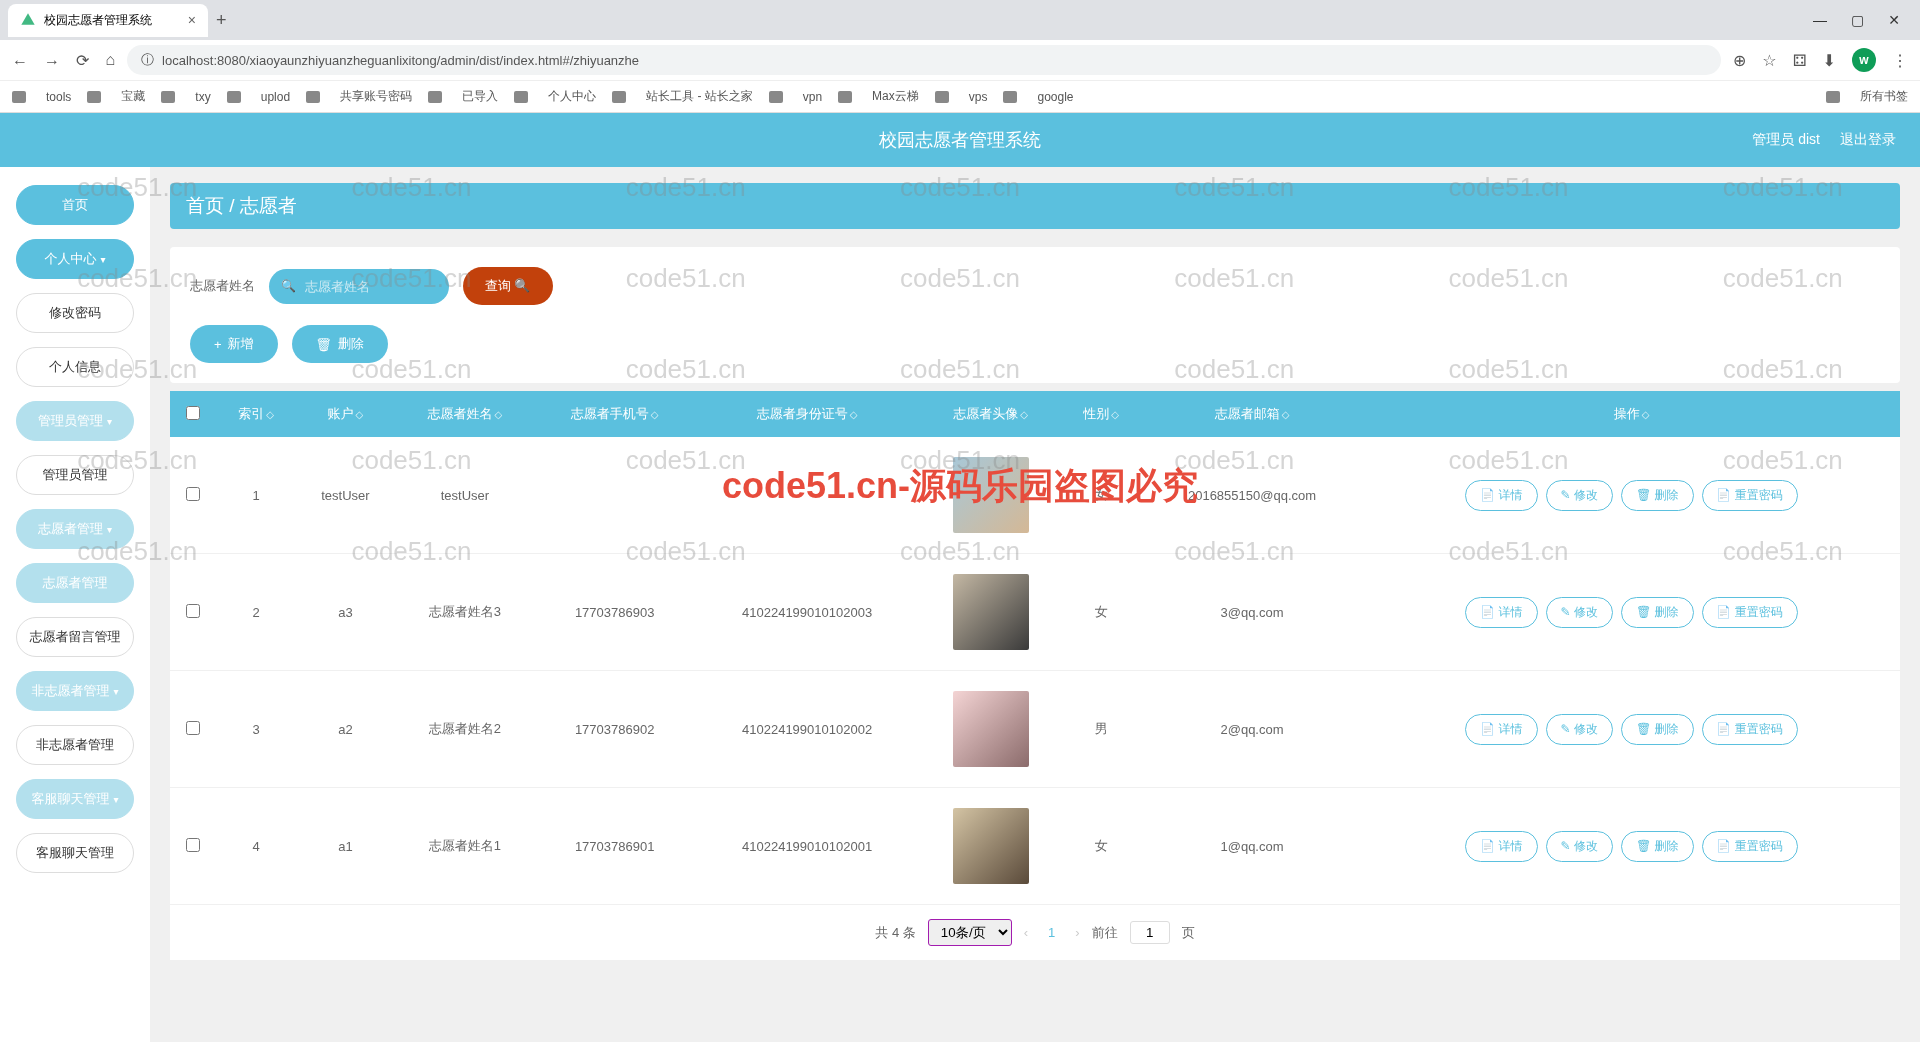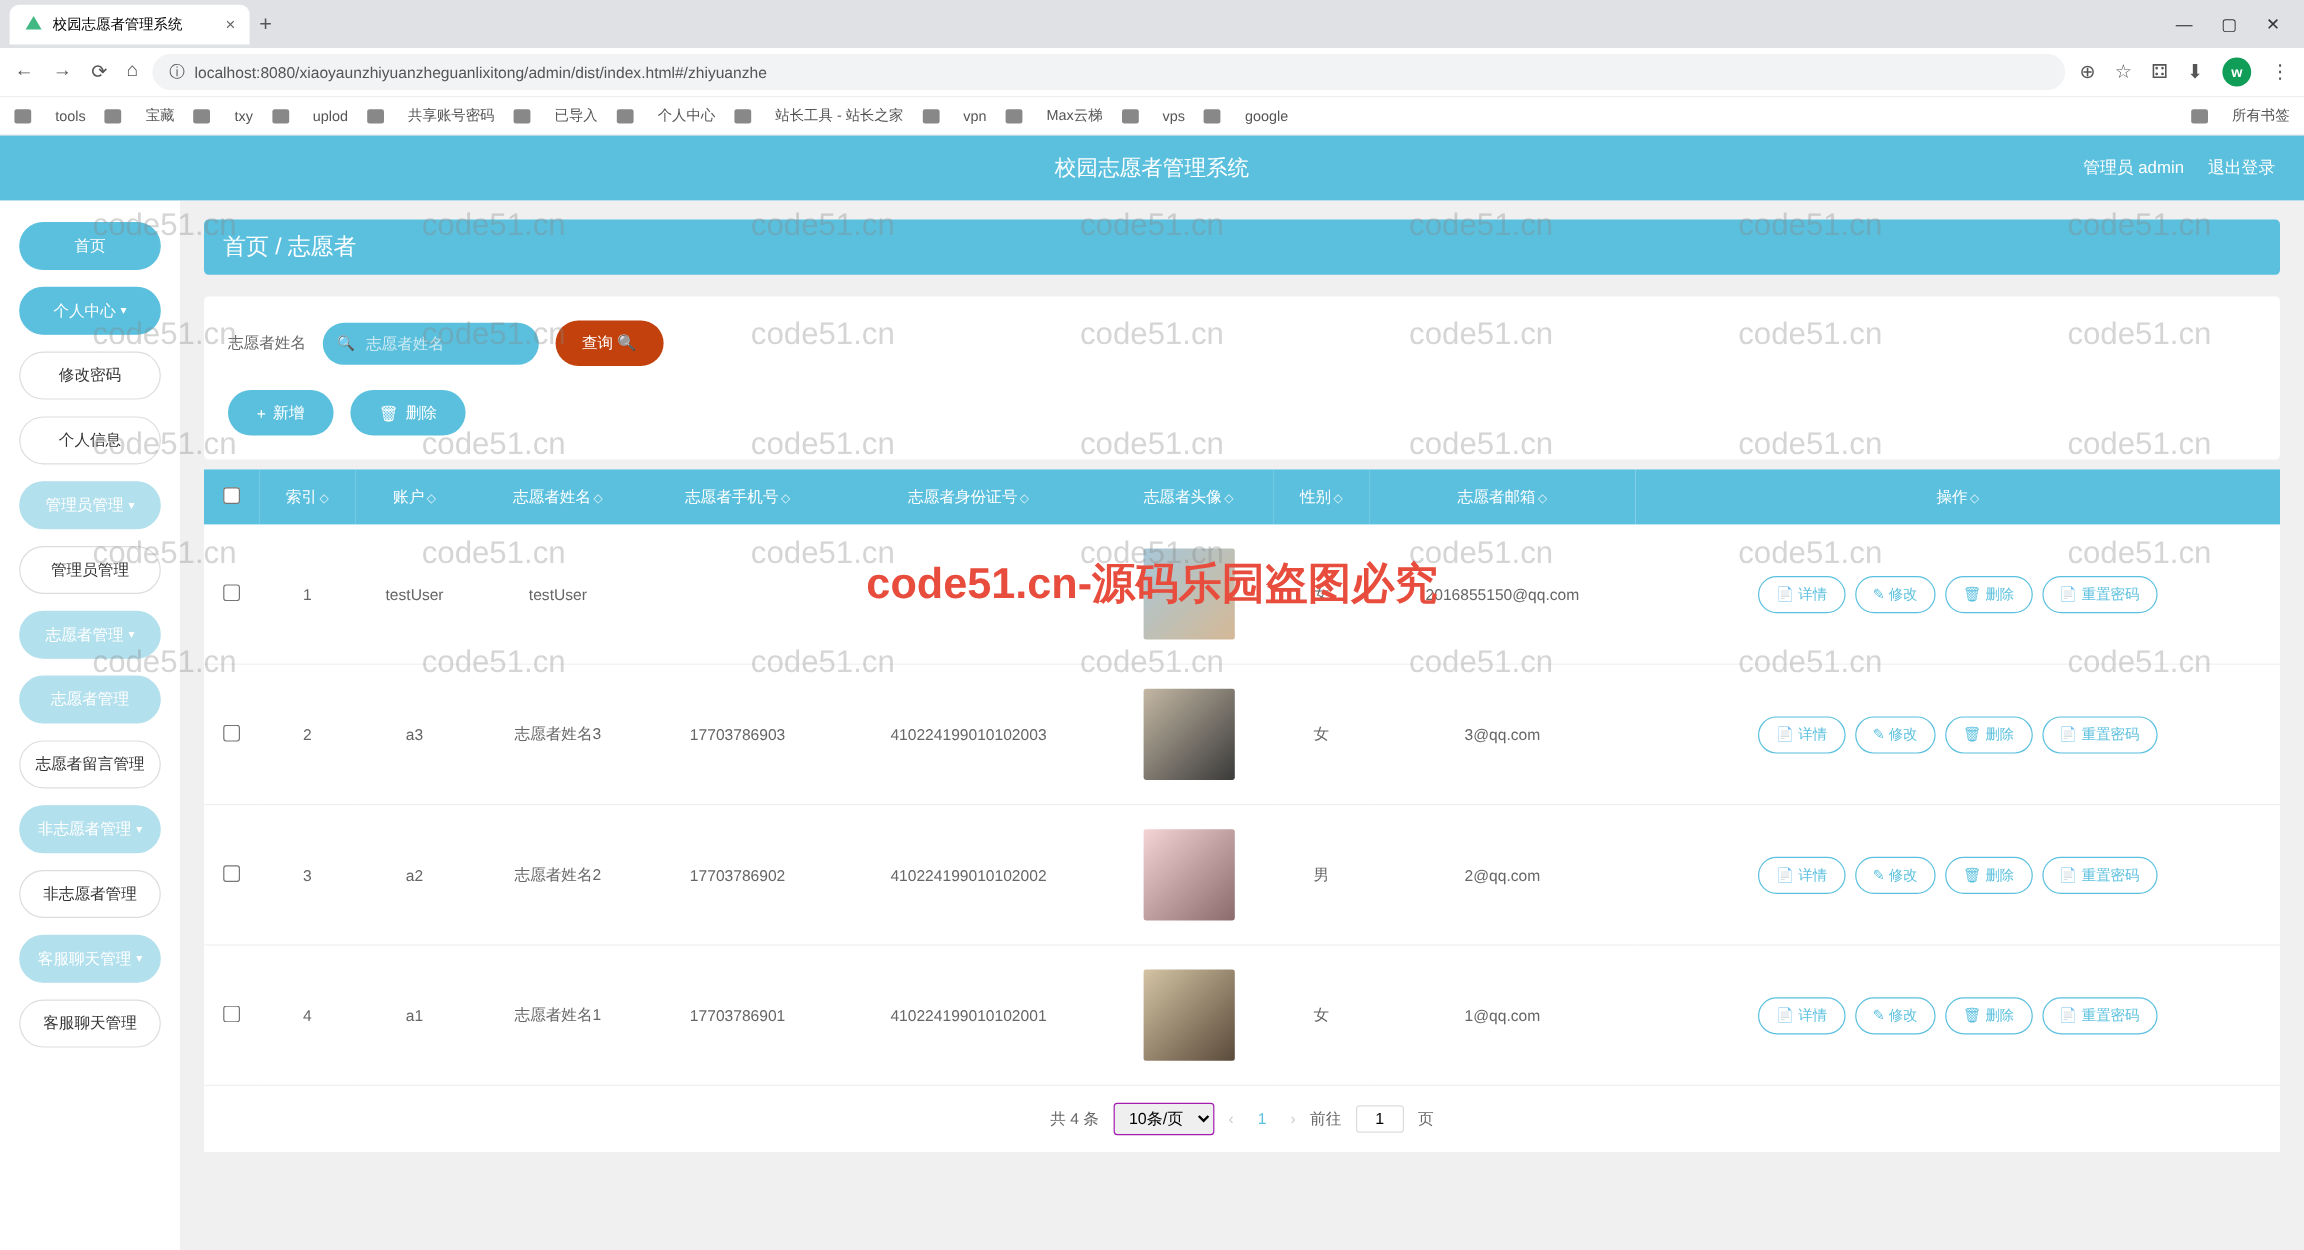--- a/index.html
+++ b/index.html
@@ -181,21 +181,21 @@
       <span class="bm-folder"></span>
       <span>所有书签</span>
     </div>
   </div>
 </div>
 
 <div class="app">
   <div class="app-header">
     <span>校园志愿者管理系统</span>
     <div class="header-right">
-      <span>管理员 admin</span>
+      <span>管理员 dist</span>
       <span>退出登录</span>
     </div>
   </div>
   <div class="app-body">
     <div class="sidebar" id="sidebar">
         <div class="side-btn primary">
           <span>首页</span>
         </div>
         <div class="side-btn primary">
           <span>个人中心</span>

